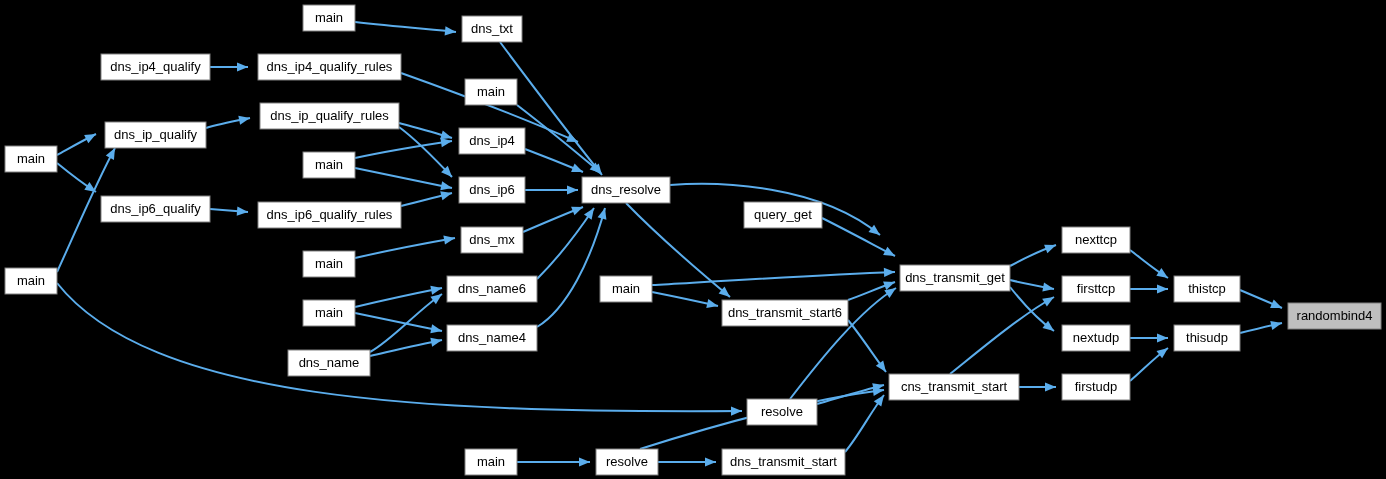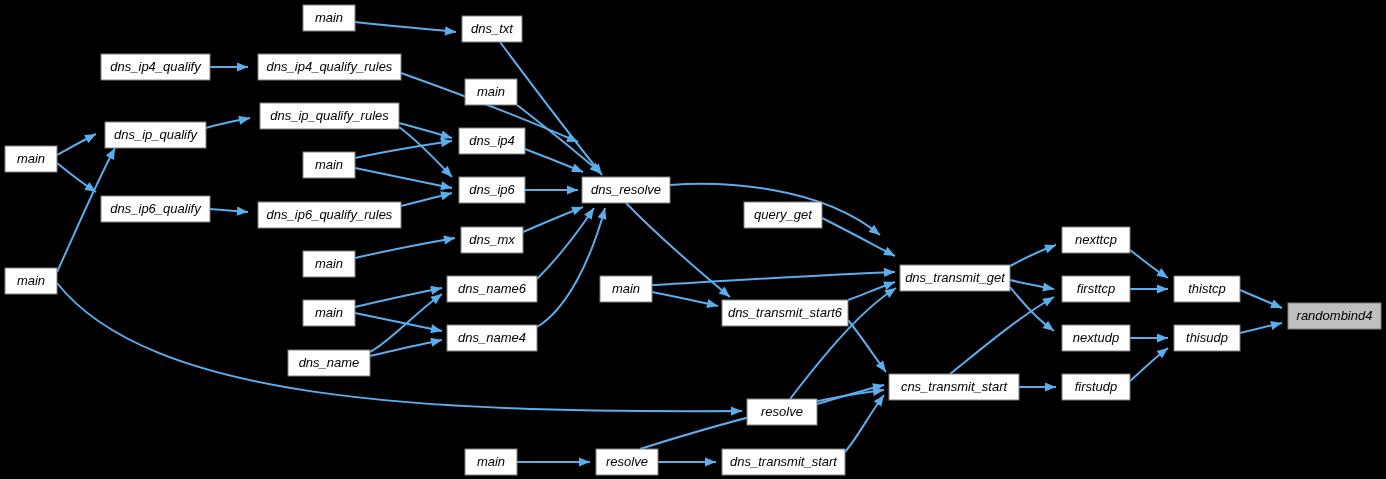--- a/index.html
+++ b/index.html
@@ -7,21 +7,20 @@
     padding: 0;
     background: #000000;
   }
   #graph-root {
     position: relative;
     width: 1386px;
     height: 479px;
     background: #000000;
     overflow: hidden;
     font-family: "Liberation Sans", sans-serif;
-    font-style: italic;
   }
   svg#graph-svg {
     position: absolute;
     left: 0; top: 0;
     width: 1386px;
     height: 479px;
     display: block;
   }
   .node-rect {
     fill: #ffffff;

